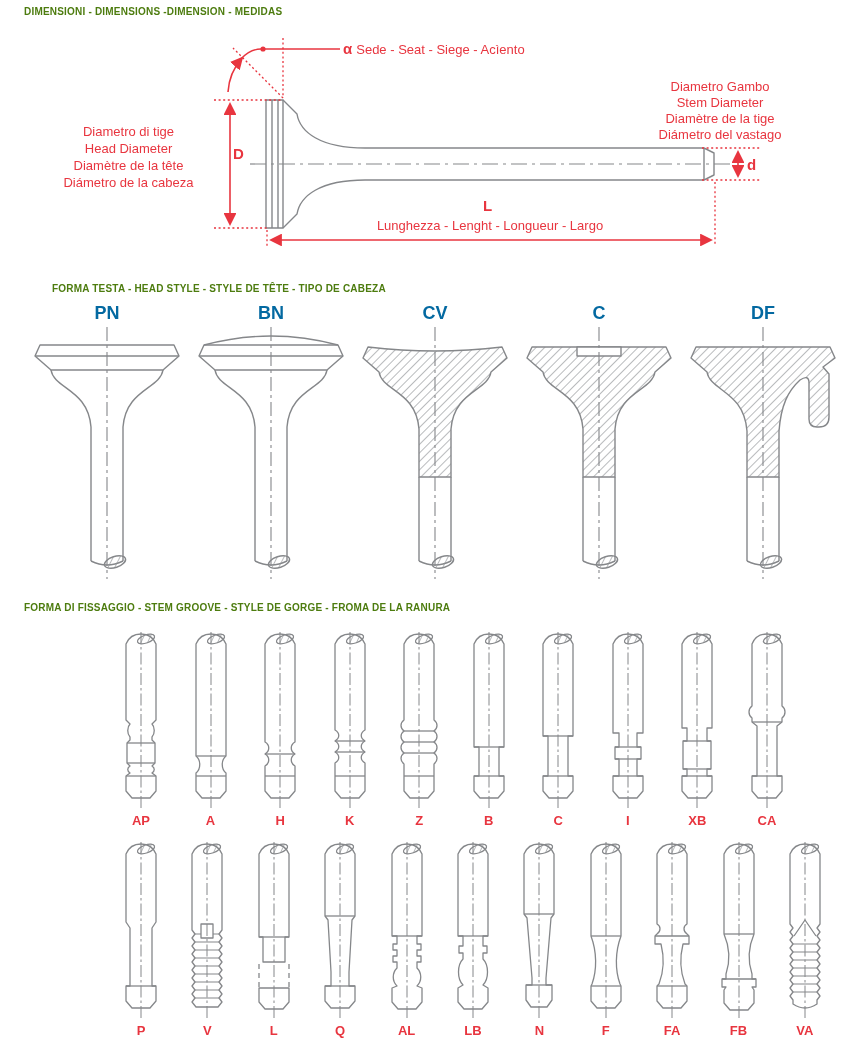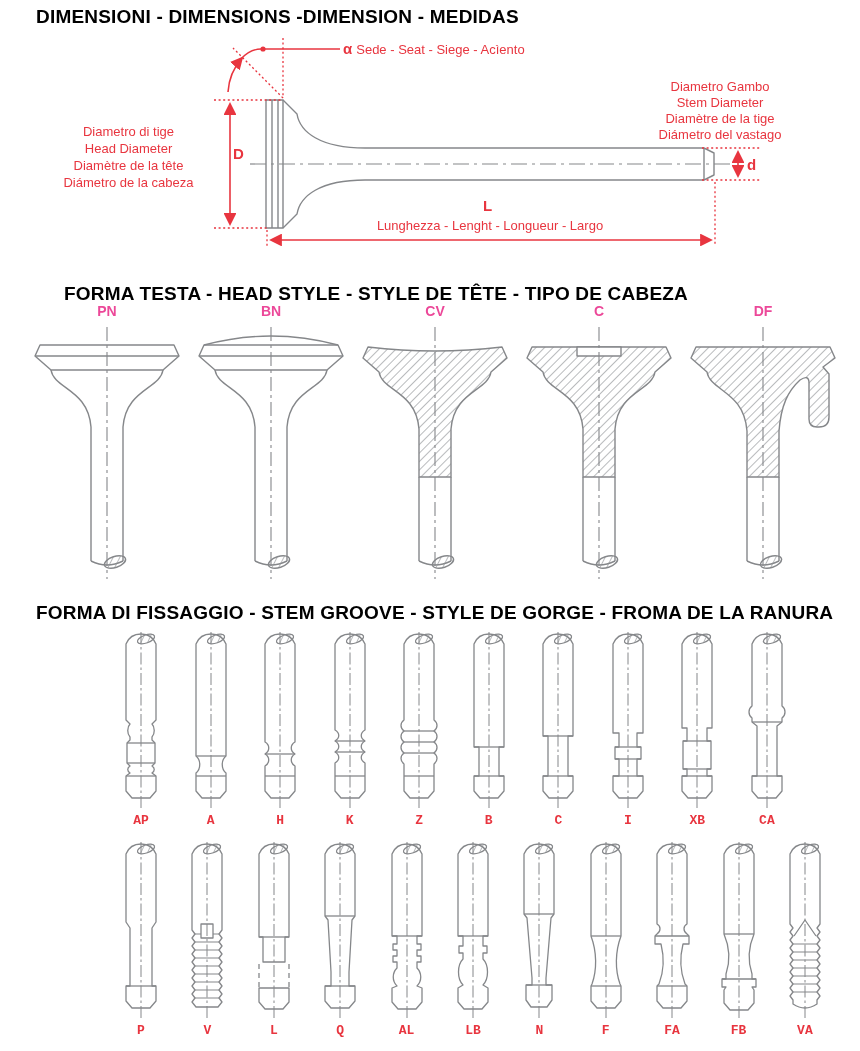--- a/index.html
+++ b/index.html
@@ -1,32 +1,32 @@
 <!DOCTYPE html>
 <html><head>
 <meta charset="utf-8">
 <style>
   html,body{margin:0;padding:0;background:#fff;}
   .page{position:relative;width:860px;height:1051px;background:#fff;overflow:hidden;
         font-family:"Liberation Sans",sans-serif;}
-  .sec-title{position:absolute;left:36px;font-size:19px;font-weight:700;color:#000000;letter-spacing:.2px;white-space:nowrap;}
+  .sec-title{position:absolute;left:24px;font-size:10px;font-weight:700;color:#4d7c0f;letter-spacing:.2px;white-space:nowrap;}
   .lbl{position:absolute;color:#e8353f;font-size:13px;line-height:16px;white-space:nowrap;}
   .lbl.rt{text-align:center;}
   .dimletter{position:absolute;color:#e8353f;font-size:15px;font-weight:700;}
   .seat-lbl b{font-size:15px;margin-right:4px;}
   .diagram-wrap{position:absolute;left:0;top:30px;width:860px;height:235px;padding-left:39px;}
   .diagram-wrap svg{position:absolute;left:0;top:0;}
   .head-row{position:absolute;left:25px;top:303px;width:820px;display:flex;}
   .hcol{width:164px;display:flex;flex-direction:column;align-items:center;}
-  .hlabel{height:22px;font-size:14px;font-weight:700;color:#ec4899;}
+  .hlabel{height:22px;font-size:18px;font-weight:700;color:#0369a1;}
   .stem-row{position:absolute;display:flex;justify-content:space-between;}
   .stem-row.r1{left:116px;top:630px;width:676px;}
   .stem-row.r2{left:116px;top:840px;width:714px;}
   .scol{width:50px;display:flex;flex-direction:column;align-items:center;}
-  .slabel{margin-top:3px;font-size:13px;font-weight:700;color:#e8353f;font-family:Liberation Mono, monospace;}
+  .slabel{margin-top:3px;font-size:13px;font-weight:700;color:#e8353f;}
   svg{display:block;}
 </style>
 </head>
 <body>
 
 <div class="page">
 
   <div class="sec-title" style="top:6px;">DIMENSIONI - DIMENSIONS -DIMENSION - MEDIDAS</div>
 
   <div class="diagram-wrap">

